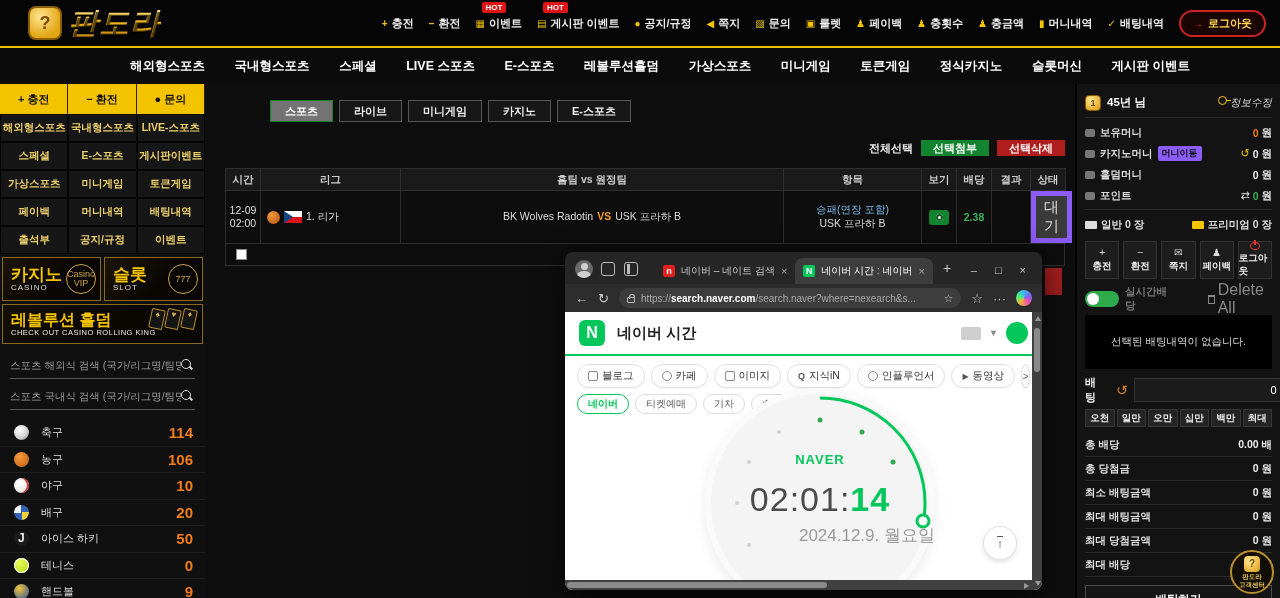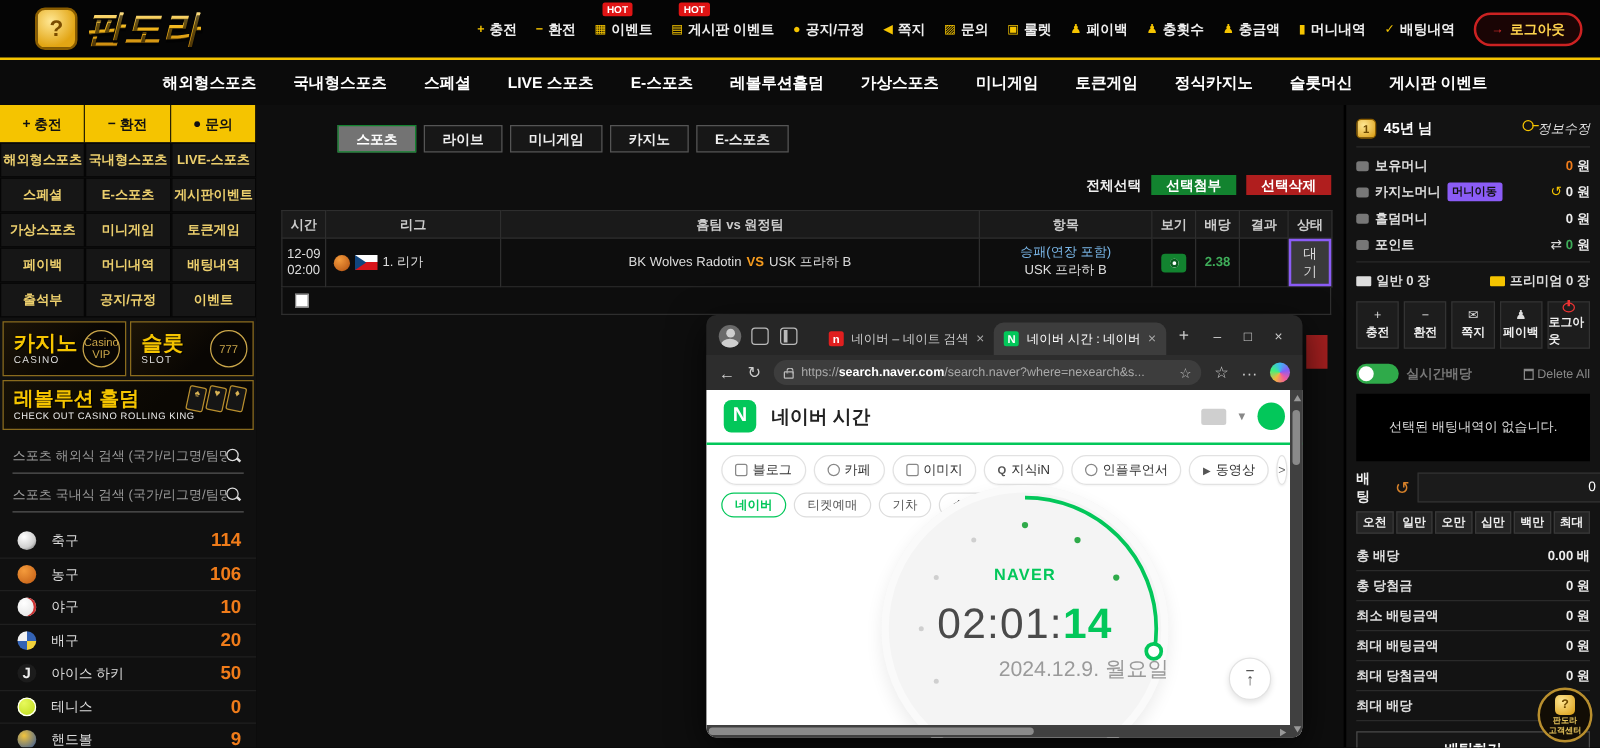--- a/index.html
+++ b/index.html
@@ -80,21 +80,21 @@
   .mini-ball { width:13px; height:13px; border-radius:50%; background:radial-gradient(circle at 35% 30%,#f49b3c,#b04e10); flex:none; }
   .flag-cz { width:18px; height:12px; position:relative; background:linear-gradient(180deg,#fff 0 50%,#d7141a 50% 100%); flex:none; overflow:hidden; }
   .flag-cz::before { content:""; position:absolute; left:0; top:0; border-top:6px solid transparent; border-bottom:6px solid transparent; border-left:9px solid #11457e; }
   .match-vs { color:#f59b1e; font-weight:bold; padding:0 4px; }
   .pick-cell { line-height:1.3; }
   .pick-type { color:#7ab7e8; }
   .pick-team { color:#ddd; }
   .eye-btn { width:20px; height:15px; background:#12832f; border-radius:3px; display:inline-flex; align-items:center; justify-content:center; cursor:pointer; }
   .eye-dot { width:7px; height:7px; border-radius:50%; background:#fff; box-shadow:inset 0 0 0 2px #0a5c1f; }
   .odds-val { color:#3fae5a; font-weight:bold; }
-  .status-chip { display:inline-block; background:#3a3a3a; border:2px solid #8b5cf6; color:#ddd; font-size:11px; padding:2px 8px; cursor:pointer; }
+  .status-chip { display:inline-block; background:#3a3a3a; border:5px solid #8b5cf6; color:#ddd; font-size:15px; padding:2px 8px; cursor:pointer; }
   .bet-info-row { width:840px; display:flex; align-items:center; border:1px solid #2e2e2e; border-top:none; height:22px; background:#0d0d0d; padding-left:10px; gap:6px; }
   .bi-check { width:11px; height:11px; background:#fff; border:1px solid #888; cursor:pointer; }
   .bi-text { font-size:10.5px; color:#ccc; display:flex; gap:5px; margin-left:14px; }
   .bi-green { color:#3fae5a; font-weight:bold; }
   .bi-orange { color:#f07c1a; font-weight:bold; }
 
   .red-fragment { position:absolute; left:1045px; top:268px; width:17px; height:27px; background:#a31f1f; }
 
   
   .right-sidebar { position:absolute; left:1075px; top:84px; width:205px; height:514px; background:#131313; border-left:2px solid #000; padding:8px 8px 0 8px; }
@@ -121,21 +121,21 @@
   .rb-buttons { display:flex; gap:4px; margin-top:8px; }
   .rb-btn { flex:1; height:38px; background:#1d1d1d; border:1px solid #333; display:flex; flex-direction:column; align-items:center; justify-content:center; gap:2px; cursor:pointer; }
   .rb-btn-ico { font-size:10px; color:#ddd; line-height:1; }
   .rb-btn-label { font-size:9.5px; font-weight:bold; color:#eee; }
   .power-ico { width:10px; height:10px; border:1.5px solid #e33; border-radius:50%; position:relative; }
   .power-ico::after { content:""; position:absolute; left:3.2px; top:-3px; width:1.6px; height:5px; background:#e33; }
   .slip-top { display:flex; align-items:center; margin-top:10px; height:20px; }
   .toggle { width:34px; height:16px; border-radius:9px; background:#2faa4a; position:relative; cursor:pointer; flex:none; }
   .toggle::after { content:""; position:absolute; left:2px; top:2px; width:12px; height:12px; background:#fff; border-radius:50%; }
   .toggle-label { font-size:10.5px; color:#777; margin-left:6px; font-weight:bold; }
-  .delete-all { margin-left:auto; display:flex; align-items:center; gap:3px; font-size:10px; color:#888; cursor:pointer;padding-left:40px; }
+  .delete-all { margin-left:auto; display:flex; align-items:center; gap:3px; font-size:16px; color:#888; cursor:pointer;padding-left:40px; }
   .trash-ico { width:8px; height:9px; border:1px solid #888; border-top:2.5px solid #888; }
   .empty-box { margin-top:6px; height:54px; background:#000; display:flex; align-items:center; justify-content:center; font-size:10.5px; color:#ddd; }
   .bet-row { display:flex; align-items:center; margin-top:8px; height:26px; gap:6px; }
   .bet-label { font-size:11px; font-weight:bold; color:#eee; }
   .reset-ico { font-size:14px; color:#d8822a; cursor:pointer; margin-left:14px; }
   .bet-input { flex:1; height:24px; background:#1b1b1b; border:1px solid #333; color:#fff; font-size:11px; text-align:right; padding-right:6px; outline:none; }
   .quick-btns { display:flex; gap:2px; margin-top:6px; }
   .q-btn { flex:1; height:18px; background:#242424; border:1px solid #383838; color:#eee; font-size:9.5px; font-weight:bold; display:flex; align-items:center; justify-content:center; cursor:pointer; }
   .summary { margin-top:6px; }
   .sum-row { display:flex; align-items:center; justify-content:space-between; height:24px; border-bottom:1px solid #2a2a2a; font-size:10.5px; font-weight:bold; color:#ddd; }

